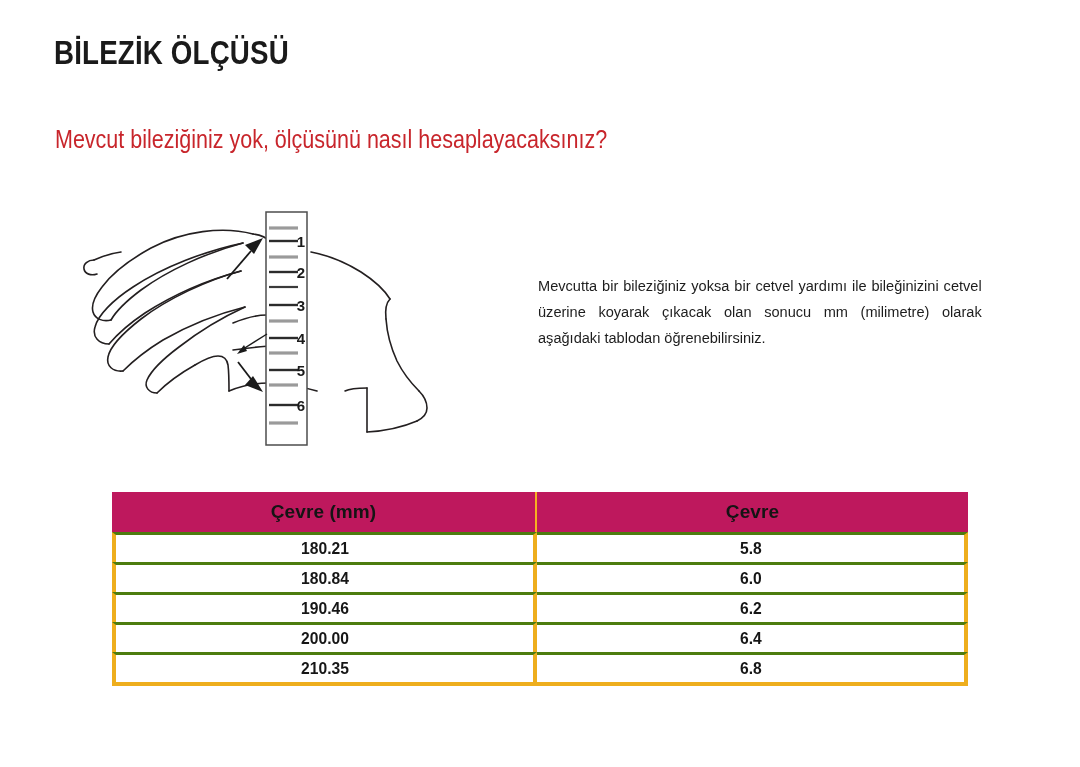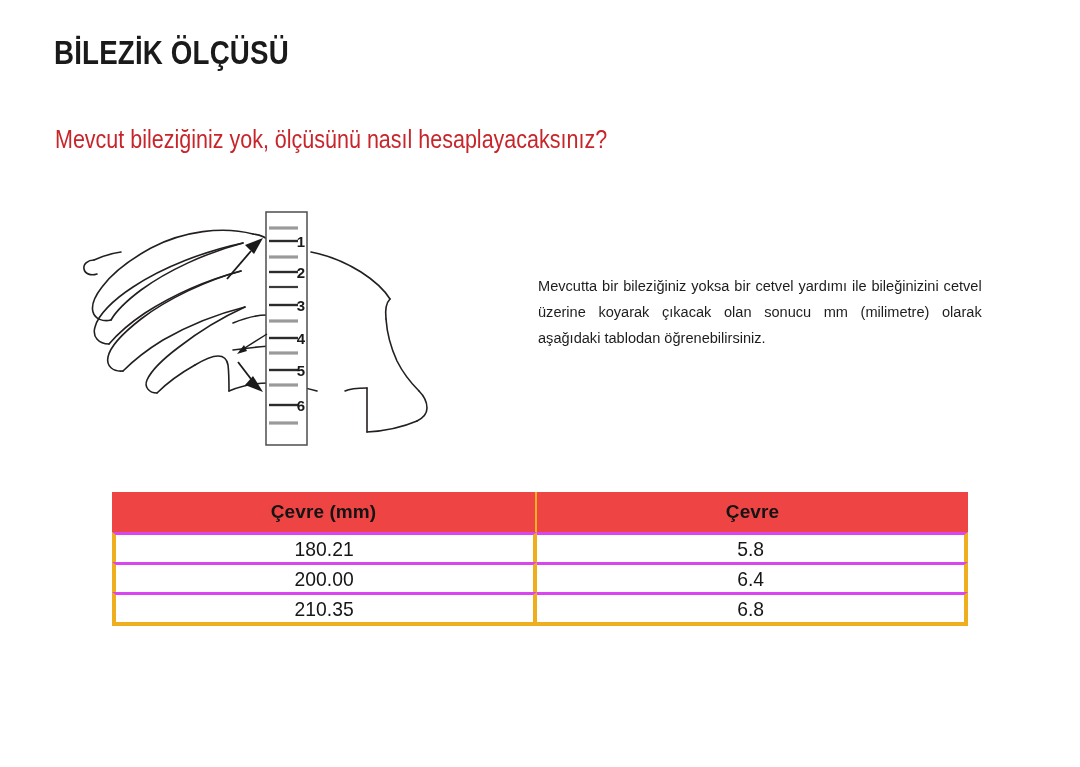--- a/index.html
+++ b/index.html
@@ -90,37 +90,37 @@
   }
   .size-table th,
   .size-table td {
     margin: 0;
     padding: 0;
     text-align: center;
     font-family: "Liberation Sans", sans-serif;
   }
   .size-table thead th {
     height: 40px;
-    background: #ef4444;
+    background: #be185d;
     color: #141414;
     font-size: 19px;
     font-weight: bold;
     border: none;
     letter-spacing: 0.1px;
   }
   .size-table thead th.col-left  { width: 424px; border-right: 2px solid #f6b121; }
   .size-table thead th.col-right { width: 432px; }
 
   .size-table tbody td {
     height: 27px;
     background: #ffffff;
     color: #161616;
-    font-size: 21px;
-    font-weight: normal;
-    border-top: 3px solid #d946ef;
+    font-size: 17px;
+    font-weight: bold;
+    border-top: 3px solid #4d7c0f;
     border-right: 4px solid #eeae1d;
     border-left: 4px solid #eeae1d;
   }
   .size-table tbody tr:last-child td {
     border-bottom: 4px solid #eeae1d;
     margin-top: 8px;
   }
   .size-table tbody td.col-left  { border-left: 4px solid #eeae1d; border-right: 4px solid #eeae1d; }
   .size-table tbody td.col-right { border-left: 0;                 border-right: 4px solid #eeae1d; }
 
@@ -234,20 +234,28 @@
         <th class="col-left">Çevre (mm)</th>
         <th class="col-right">Çevre</th>
       </tr>
     </thead>
     <tbody>
       <tr>
         <td class="col-left"><span class="num">180.21</span></td>
         <td class="col-right"><span class="num">5.8</span></td>
       </tr>
       <tr>
+        <td class="col-left"><span class="num">180.84</span></td>
+        <td class="col-right"><span class="num">6.0</span></td>
+      </tr>
+      <tr>
+        <td class="col-left"><span class="num">190.46</span></td>
+        <td class="col-right"><span class="num">6.2</span></td>
+      </tr>
+      <tr>
         <td class="col-left"><span class="num">200.00</span></td>
         <td class="col-right"><span class="num">6.4</span></td>
       </tr>
       <tr>
         <td class="col-left"><span class="num">210.35</span></td>
         <td class="col-right"><span class="num">6.8</span></td>
       </tr>
     </tbody>
   </table>
 

